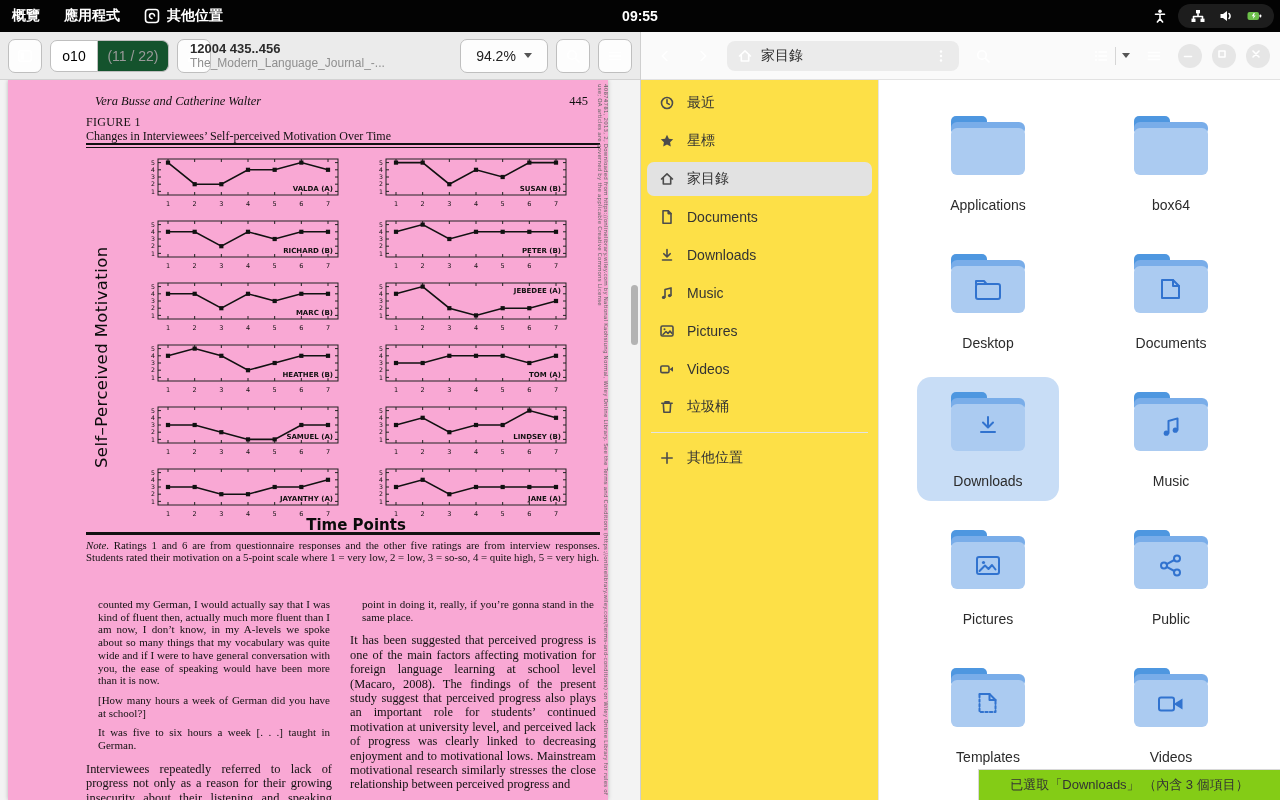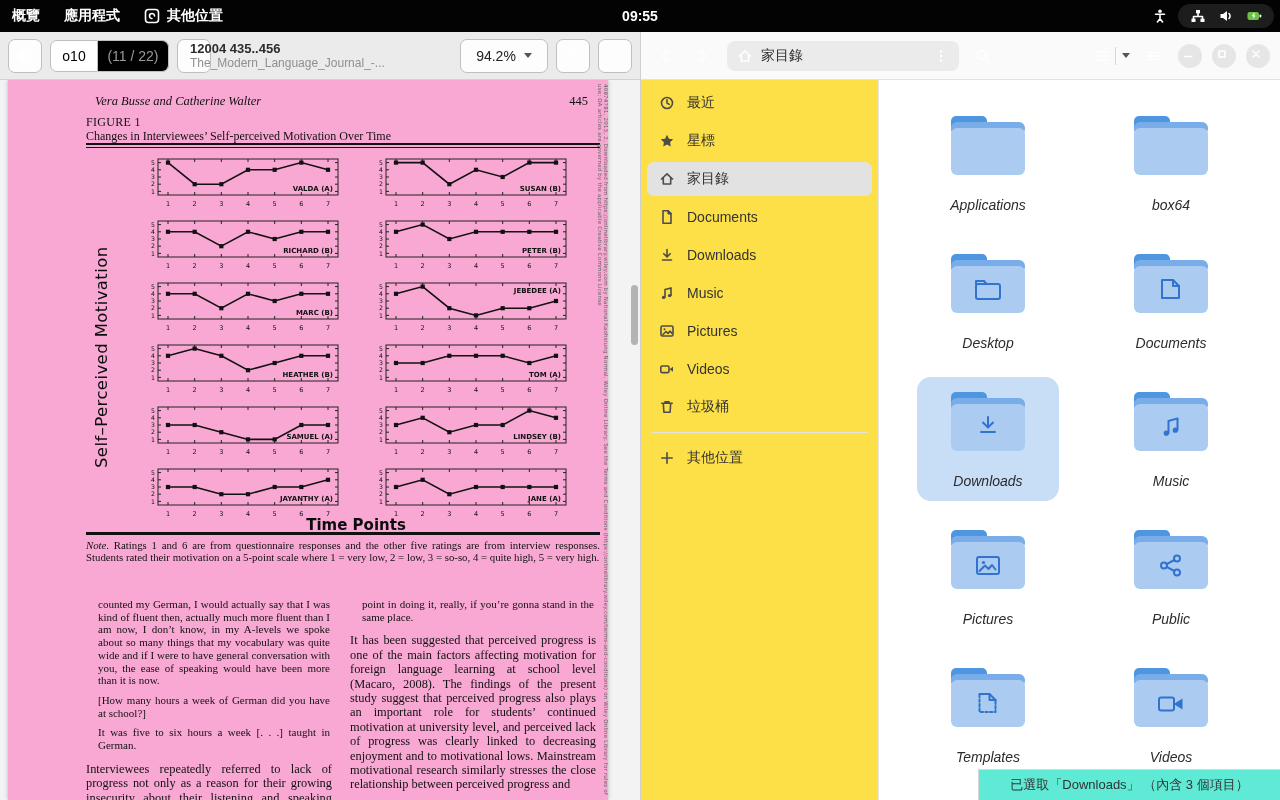--- a/index.html
+++ b/index.html
@@ -19,21 +19,21 @@
   #evince{position:absolute;left:0;top:32px;width:640px;height:768px;background:#f3f3f3;}
   #ev-toolbar{position:absolute;left:0;top:0;width:640px;height:48px;background:#ebebeb;
               border-bottom:1px solid #d2d2d2;display:flex;align-items:center;padding:0 8px;
               box-sizing:border-box;gap:8px;}
   .ev-btn{height:32px;min-width:32px;display:flex;align-items:center;justify-content:center;
           border:1px solid #bfbfbf;background:#fdfdfd;border-radius:7px;color:#3a3a3a;}
   .ev-btn svg{width:16px;height:16px;}
   #ev-pagegroup{display:flex;align-items:stretch;height:32px;}
   #ev-pageentry{width:46px;background:#fff;border:1px solid #bfbfbf;border-radius:7px 0 0 7px;
                 display:flex;align-items:center;justify-content:center;font-size:14px;color:#000000;}
-  #ev-pagecount{width:70px;background:#000000;border:1px solid #bfbfbf;border-left:none;
+  #ev-pagecount{width:70px;background:#14532d;border:1px solid #bfbfbf;border-left:none;
                 border-radius:0 7px 7px 0;display:flex;align-items:center;justify-content:center;
                 font-size:14px;color:#9a9a9a;}
   #ev-title{position:absolute;left:50%;transform:translateX(-50%);width:260px;}
   #ev-title .t1{font-size:13px;font-weight:700;color:#2c2c2c;line-height:15px;}
   #ev-title .t2{font-size:12px;color:#8f8f8f;line-height:14px;}
   #ev-zoom{margin-left:auto;width:86px;height:32px;background:#fdfdfd;border:1px solid #bfbfbf;
            border-radius:7px;display:flex;align-items:center;justify-content:center;gap:8px;
            font-size:14px;color:#222;}
   .caret{width:0;height:0;border-left:4px solid transparent;border-right:4px solid transparent;
          border-top:5px solid #555;}
@@ -86,24 +86,24 @@
   #nf-body{position:absolute;left:0;top:48px;width:100%;height:720px;display:flex;}
   #nf-sidebar{width:238px;height:100%;background:#fde047;border-right:1px solid #e5e5e5;
               box-sizing:border-box;padding:6px 6px 0 6px;}
   .sb-item{height:34px;margin-bottom:4px;border-radius:7px;display:flex;align-items:center;
            gap:12px;padding:0 12px;font-size:14px;color:#333;}
   .sb-item .wicon{color:#4c4c4c;}
   .sb-sel{background:#e2e2e2;}
   .sb-div{height:1px;background:#e3e3e3;margin:8px 4px;}
   #nf-main{position:relative;flex:1;height:100%;background:#fff;}
   .cell{position:absolute;width:142px;height:124px;border-radius:14px;display:flex;
-        flex-direction:column;align-items:center;padding-top:12px;box-sizing:border-box;font-style:italic;}
+        flex-direction:column;align-items:center;padding-top:12px;box-sizing:border-box;}
   .cell-sel{background:#c8ddf6;}
   .cell .flabel{margin-top:14px;font-size:14px;color:#2b2b2b;}
-  #nf-status{position:absolute;right:0;bottom:0;left:337px;height:30px;background:#5eead4;
+  #nf-status{position:absolute;right:0;bottom:0;left:337px;height:30px;background:#84cc16;
              border-top:1px solid #d8d8d8;border-left:1px solid #d8d8d8;display:flex;
              align-items:center;justify-content:center;font-size:13px;color:#333;}
 </style>
 </head>
 <body>
 
 <div id="topbar">
   <div class="tb-item">
     <span>概覽</span>
     </div>

